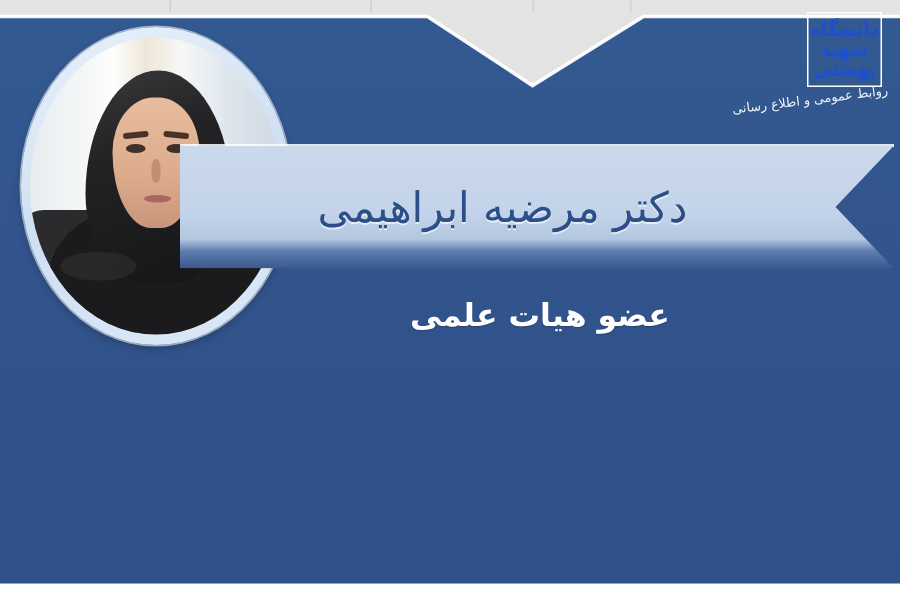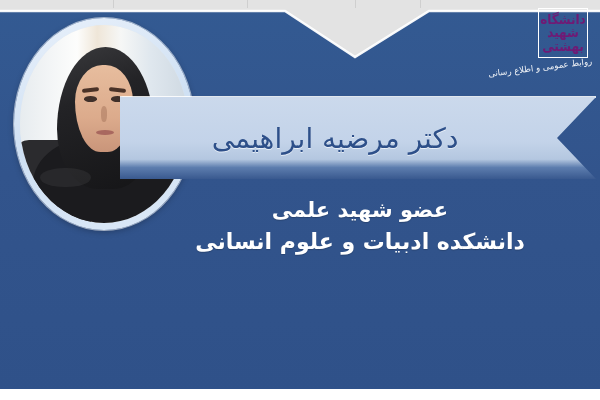--- a/index.html
+++ b/index.html
@@ -106,21 +106,21 @@
   .subtitle .line2{font-size:22px;}
 
   
   .logo{
     position:absolute;left:498px;top:6px;width:96px;height:74px;
   }
   .logo-mark{
     position:absolute;right:6px;top:2px;width:48px;height:48px;
     border:1.6px solid #ffffff;
     display:flex;align-items:center;justify-content:center;
-    color:#701a75;font-size:12px;line-height:1.02;direction:rtl;
+    color:#1d4ed8;font-size:12px;line-height:1.02;direction:rtl;
     text-align:center;font-weight:bold;letter-spacing:-0.5px;
     overflow:hidden;
   }
   .logo-mark span{display:block;transform:scaleY(1.12);}
   .logo-pr{
     position:absolute;right:2px;top:50px;width:92px;
     color:#ffffff;font-size:8.5px;direction:rtl;text-align:right;
     opacity:.92;transform:rotate(-7deg);transform-origin:right center;
     white-space:nowrap;
   }
@@ -158,22 +158,21 @@
       <div class="ph-mouth"></div>
       <div class="ph-shoulderhi"></div>
     </div>
   </div>
 
   <div class="ribbon-top-line"></div>
   <div class="ribbon"></div>
   <div class="ribbon-name">دکتر مرضیه ابراهیمی</div>
 
   <div class="subtitle">
-    <div class="line1">عضو شهید علمی</div>
-    <div class="line2">دانشکده ادبیات و علوم انسانی</div>
+    <div class="line1">عضو هیات علمی</div>
   </div>
 
   <div class="logo">
     <div class="logo-mark">
       <span>دانشگاه شهید بهشتی</span>
     </div>
     <div class="logo-pr">روابط عمومی و اطلاع رسانی</div>
   </div>
 
   <div class="bottom-band"></div>

